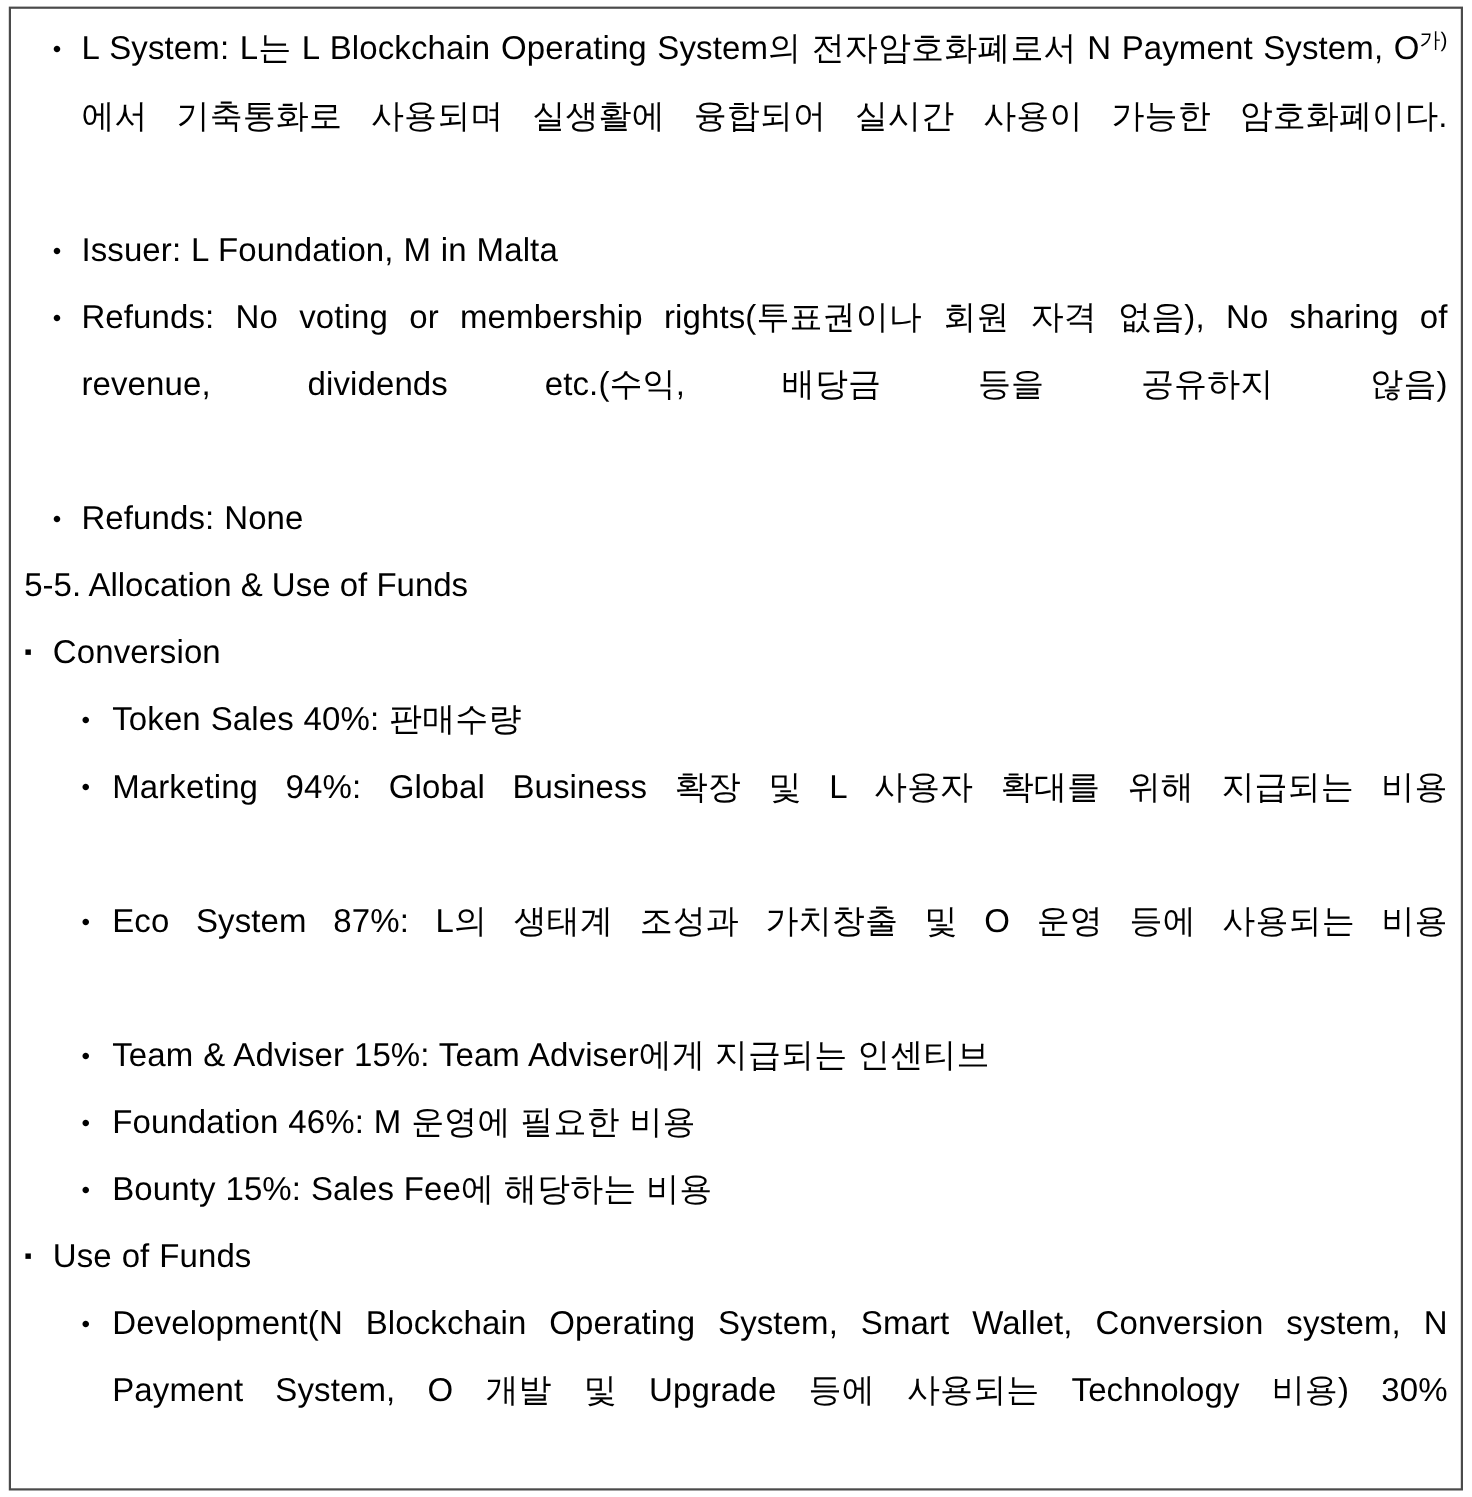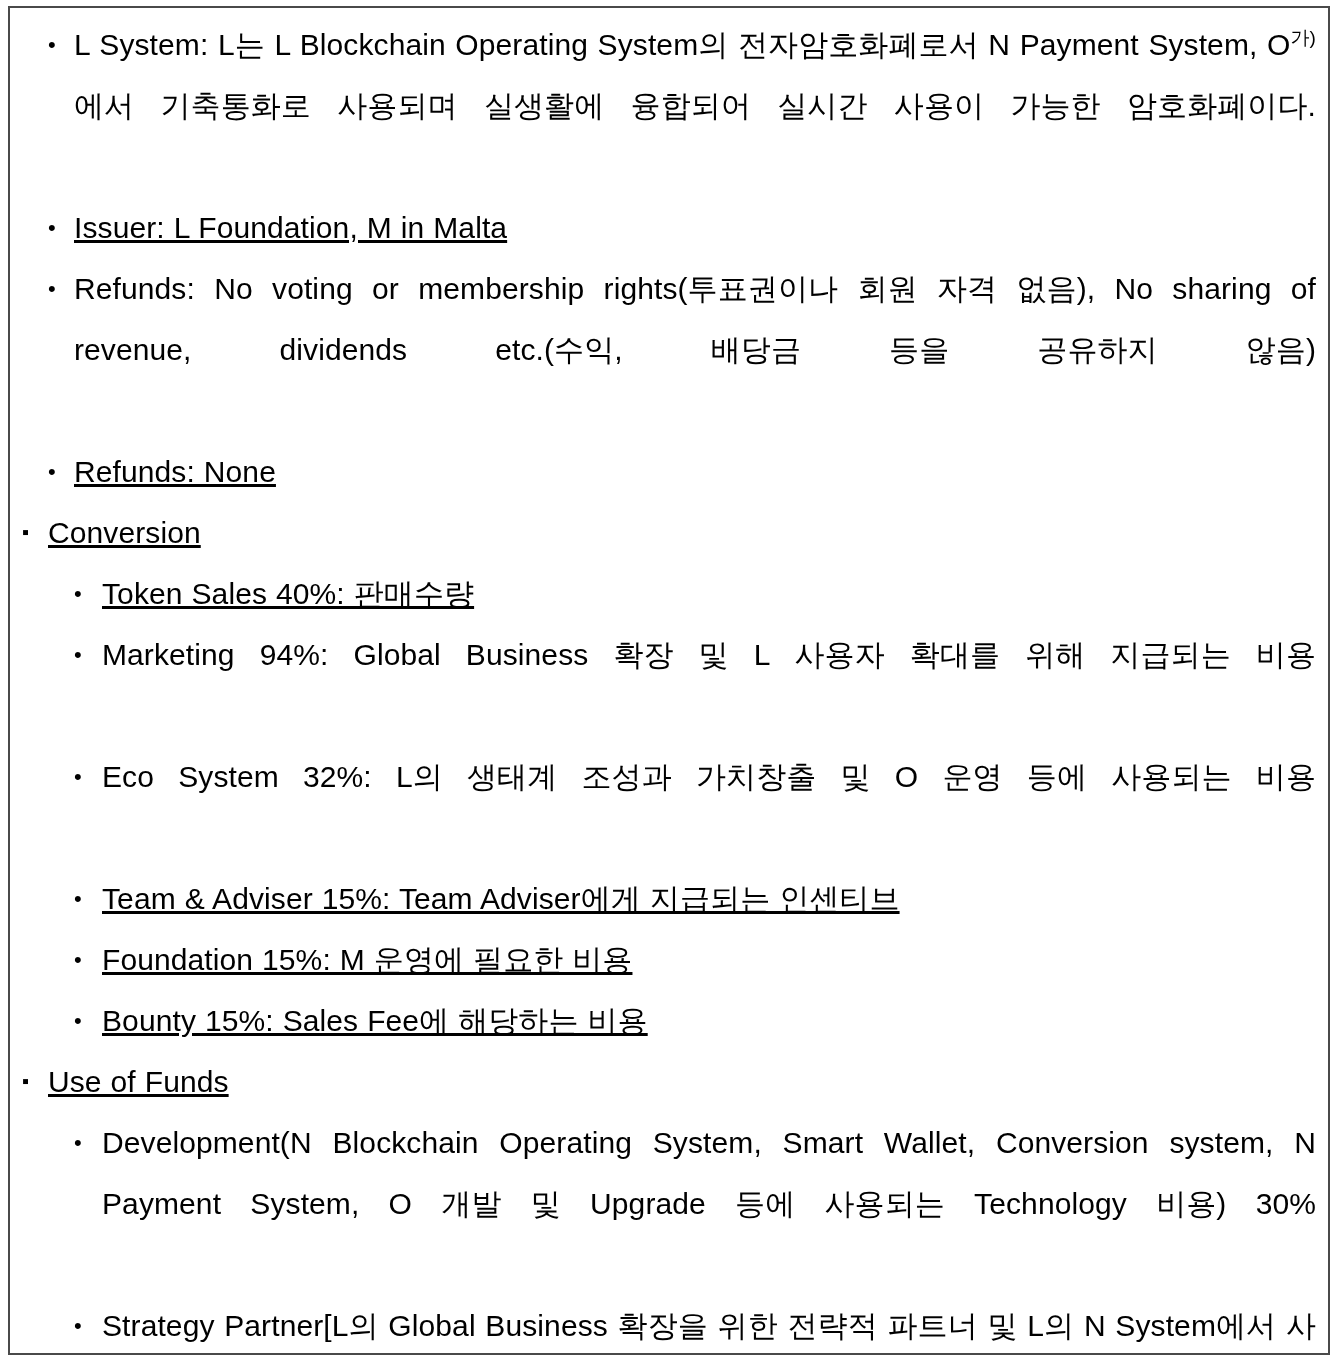--- a/index.html
+++ b/index.html
@@ -66,21 +66,20 @@
     word-spacing: 0.5px;
   }
   
   .item-text::after {
     content: "";
     display: inline-block;
     width: 100%;
   }
   .item-text.nojustify {
     text-align: left;
-    text-decoration: underline;
   }
   .item-text.nojustify::after { display: none; }
 
   
   .lvl1 { margin-left: 26px; }
   .lvl1 > .bullet { width: 26px; font-size: 22px; }
 
   
   .lvlsq { margin-left: 0px; }
   .lvlsq > .bullet { width: 26px; font-size: 20px; }
@@ -119,43 +118,44 @@
         <span class="item-text nojustify">Issuer: L Foundation, M in Malta</span>
       </div>
       <div class="item lvl1">
         <span class="bullet">•</span>
         <span class="item-text">Refunds: No voting or membership rights(투표권이나 회원 자격 없음), No sharing of revenue, dividends etc.(수익, 배당금 등을 공유하지 않음)</span>
       </div>
       <div class="item lvl1">
         <span class="bullet">•</span>
         <span class="item-text nojustify">Refunds: None</span>
       </div>
+      <div class="heading">5-5. Allocation &amp; Use of Funds</div>
       <div class="item lvlsq">
         <span class="bullet">▪</span>
         <span class="item-text nojustify">Conversion</span>
       </div>
       <div class="item lvl2">
         <span class="bullet">•</span>
         <span class="item-text nojustify">Token Sales 40%: 판매수량</span>
       </div>
       <div class="item lvl2">
         <span class="bullet">•</span>
         <span class="item-text">Marketing 94%: Global Business 확장 및 L 사용자 확대를 위해 지급되는 비용</span>
       </div>
       <div class="item lvl2">
         <span class="bullet">•</span>
-        <span class="item-text">Eco System 32%: L의 생태계 조성과 가치창출 및 O 운영 등에 사용되는 비용</span>
+        <span class="item-text">Eco System 87%: L의 생태계 조성과 가치창출 및 O 운영 등에 사용되는 비용</span>
       </div>
       <div class="item lvl2">
         <span class="bullet">•</span>
         <span class="item-text nojustify">Team &amp; Adviser 15%: Team Adviser에게 지급되는 인센티브</span>
       </div>
       <div class="item lvl2">
         <span class="bullet">•</span>
-        <span class="item-text nojustify">Foundation 15%: M 운영에 필요한 비용</span>
+        <span class="item-text nojustify">Foundation 46%: M 운영에 필요한 비용</span>
       </div>
       <div class="item lvl2">
         <span class="bullet">•</span>
         <span class="item-text nojustify">Bounty 15%: Sales Fee에 해당하는 비용</span>
       </div>
       <div class="item lvlsq">
         <span class="bullet">▪</span>
         <span class="item-text nojustify">Use of Funds</span>
       </div>
       <div class="item lvl2">

